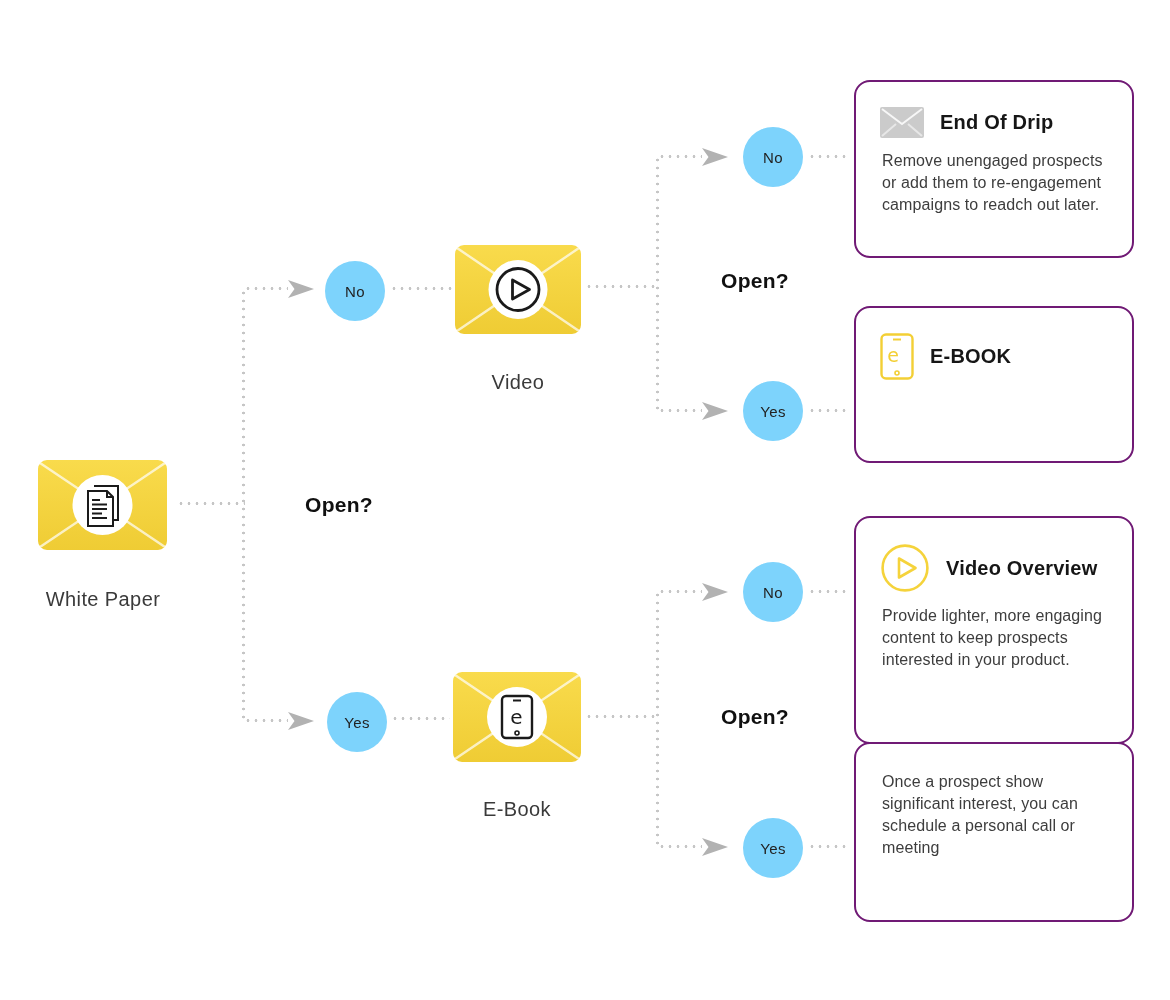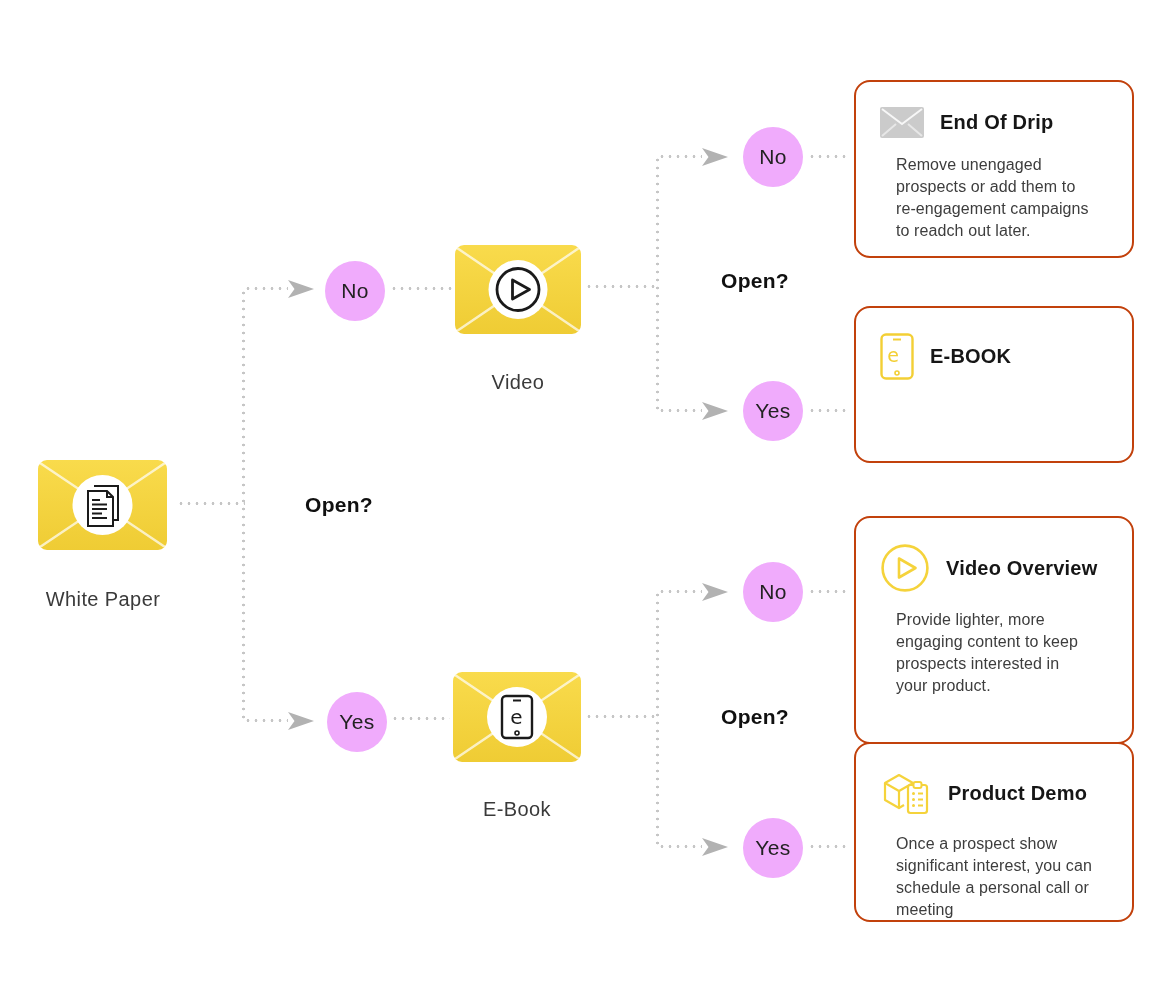--- a/index.html
+++ b/index.html
@@ -14,45 +14,45 @@
     background-image:radial-gradient(circle,#c6c6c6 1.25px,transparent 1.6px);
     background-size:8px 3px; background-repeat:repeat-x; }
   .dot-v { position:absolute; width:3px;
     background-image:radial-gradient(circle,#c6c6c6 1.25px,transparent 1.6px);
     background-size:3px 8px; background-repeat:repeat-y; }
   .arrow { position:absolute; width:26px; height:18px; }
 
   
   .decision {
     position:absolute; width:60px; height:60px; border-radius:50%;
-    background:#f0abfc; display:flex; align-items:center; justify-content:center;
-    font-size:21px; color:#222222; letter-spacing:0.4px;
+    background:#7dd3fc; display:flex; align-items:center; justify-content:center;
+    font-size:15px; color:#222222; letter-spacing:0.4px;
   }
 
   
   .node-label {
     position:absolute; text-align:center; font-size:20px; color:#3a3a3a;
     letter-spacing:0.4px;
     margin-top:28px;
   }
 
   .open-label {
     position:absolute; text-align:left; font-size:21px; font-weight:700;
     color:#101010; letter-spacing:0.3px;
   }
 
   
   .card {
     position:absolute; left:854px; width:280px; background:#ffffff;
-    border:2px solid #c2410c; border-radius:16px; padding:25px 22px 16px 24px;
+    border:2px solid #701a75; border-radius:16px; padding:25px 22px 16px 24px;
   }
   .card-head { display:flex; align-items:center; gap:16px; margin-bottom:12px; }
   .card-icon { flex:0 0 auto; display:flex; align-items:center; }
   .card-title { font-size:20px; font-weight:700; color:#161616; letter-spacing:0.2px; }
-  .card-body { font-size:16px; line-height:22px; color:#3d3d3d; margin:16px; letter-spacing:0.1px; }
+  .card-body { font-size:16px; line-height:22px; color:#3d3d3d; margin:2px; letter-spacing:0.1px; }
 
   .env { position:absolute; }
 </style>
 </head>
 <body>
 
 <div class="canvas">
 
   <div class="dot-h" style="left:177px;top:502px;width:68px;"></div>
   <div class="dot-v" style="left:242px;top:289px;height:434px;"></div>
@@ -184,37 +184,16 @@
           <circle cx="25" cy="25" r="22.4" fill="none" stroke="#F5D33B" stroke-width="2.6"></circle>
           <path d="M19 15.5 L35.5 25 L19 34.5 Z" fill="none" stroke="#F5D33B" stroke-width="2.6" stroke-linejoin="round"></path>
         </svg>
       </span>
       <span class="card-title">Video Overview</span>
     </div>
     <p class="card-body">Provide lighter, more engaging content to keep prospects interested in your product.</p>
   </div>
 
   <div class="card" style="top:742px;height:180px;">
-    <div class="card-head">
-      <span class="card-icon">
-        <svg width="52" height="48" viewBox="0 0 52 48">
-          <g fill="none" stroke="#F5D33B" stroke-width="2.2" stroke-linejoin="round">
-            <path d="M5 14 L19 6 L33 14 L19 22 Z"></path>
-            <path d="M5 14 V31 L19 39 V22"></path>
-            <path d="M33 14 V17.5"></path>
-            <path d="M19 39 L24 36"></path>
-          </g>
-          <rect x="28" y="16" width="19" height="28" rx="2.5" fill="#ffffff" stroke="#F5D33B" stroke-width="2.2"></rect>
-          <rect x="33.5" y="13" width="8" height="6" rx="2" fill="#ffffff" stroke="#F5D33B" stroke-width="2"></rect>
-          <path d="M38 24.5 h5 M38 30.5 h5 M38 36.5 h5" stroke="#F5D33B" stroke-width="1.8"></path>
-          <g fill="#F5D33B">
-            <circle cx="33.5" cy="24.5" r="1.5"></circle>
-              <circle cx="33.5" cy="30.5" r="1.5"></circle>
-              <circle cx="33.5" cy="36.5" r="1.5"></circle>
-          </g>
-        </svg>
-      </span>
-      <span class="card-title">Product Demo</span>
-    </div>
     <p class="card-body">Once a prospect show significant interest, you can schedule a personal call or meeting</p>
   </div>
 
 </div>
 
 </body></html>

